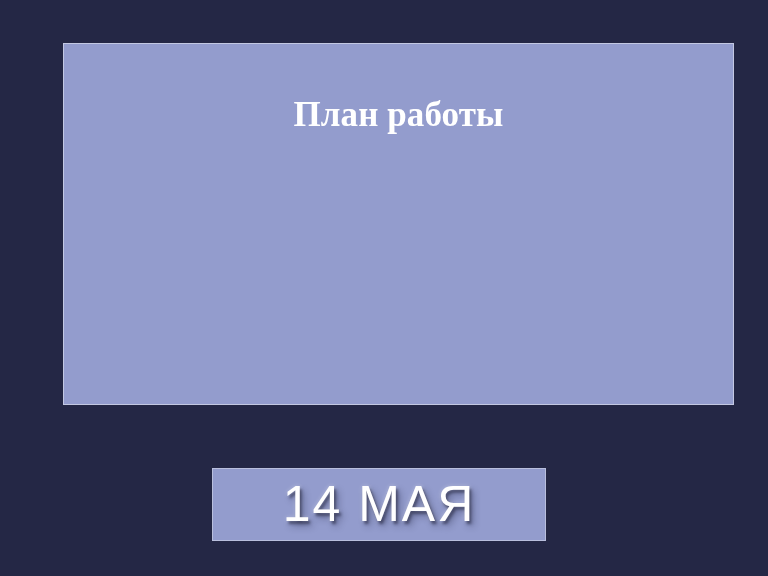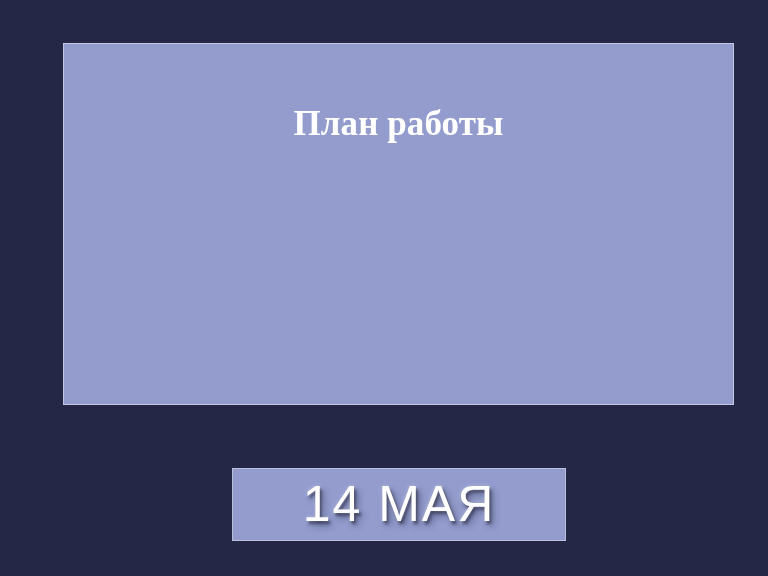--- a/index.html
+++ b/index.html
@@ -38,21 +38,21 @@
     flex-direction: column;
     align-items: center;
     justify-content: flex-start;
     padding: 0;
     overflow: hidden;
   }
 
   #panel-inner {
     width: 100%;
     box-sizing: border-box;
-    padding: 12px 2px;
+    padding: 3px 2px;
     text-align: center;
   }
 
   .headline {
     color: #ffffff;
     font-family: "Liberation Serif", "DejaVu Serif", serif;
     font-weight: 700;
     line-height: 1.0;
     text-align: center;
     margin: 0;
@@ -69,21 +69,21 @@
     font-size: 38px;
     line-height: 1.18;
     margin-top: 26px;
     padding: 0 1px;
     word-spacing: -0.5px;
   }
 
   
   #date-badge {
     position: absolute;
-    left: 232px;
+    left: 212px;
     top: 468px;
     width: 334px;
     height: 73px;
     box-sizing: border-box;
     background: #939ccd;
     border: 1px solid #b9bfdd;
     display: flex;
     align-items: center;
     justify-content: center;
     overflow: hidden;

